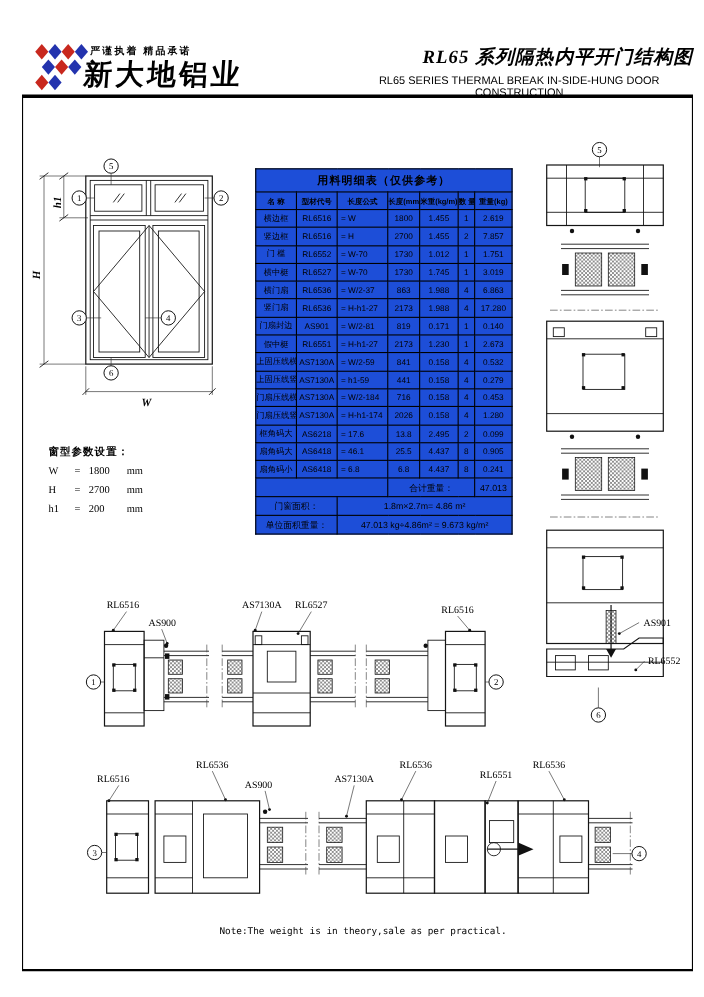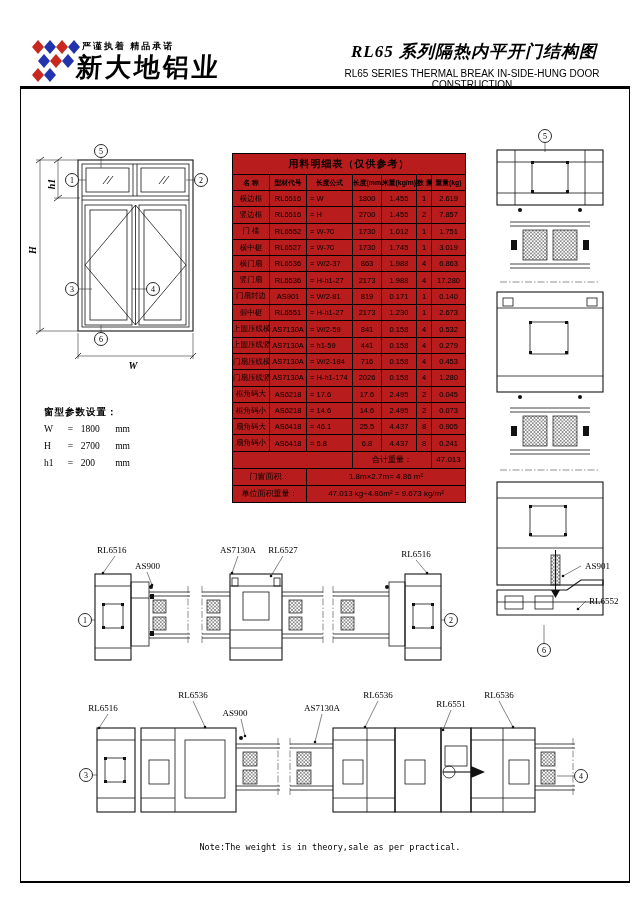--- a/index.html
+++ b/index.html
@@ -3,35 +3,35 @@
 <meta charset="utf-8">
 <style>
   html,body{margin:0;padding:0;background:#fff;width:640px;height:906px;overflow:hidden;
     font-family:"Liberation Sans",sans-serif;color:#000;position:relative}
   .abs{position:absolute}
   
   .slogan{left:82px;top:40px;font-size:9px;font-weight:bold;letter-spacing:2px;
     font-family:"Liberation Serif",serif}
   .company{left:76px;top:50px;font-size:26px;font-weight:bold;font-family:"Liberation Serif",serif;
     letter-spacing:3px;transform:skewX(-4deg)}
-  .title{left:318px;top:40px;width:312px;text-align:center;font-style:italic;font-weight:bold;
+  .title{left:318px;top:40px;width:312px;text-align:right;font-style:italic;font-weight:bold;
     font-size:17px;letter-spacing:1px;font-family:"Liberation Serif",serif}
   .subtitle{left:312px;top:68px;width:320px;text-align:center;font-size:10px;letter-spacing:0;
     font-family:"Liberation Sans",sans-serif}
   .frame{left:20px;top:86px;width:608px;height:792px;border:1.5px solid #000;border-top-width:3px;
     border-bottom-width:2px}
   
   .params{left:44px;top:404px;font-family:"Liberation Serif",serif;font-size:9.5px;line-height:17px}
   .params .p-title{font-weight:bold;letter-spacing:1px}
   .params .p-name{display:inline-block;width:16px}
   .params .p-eq{display:inline-block;width:16px;text-align:center}
   .params .p-val{display:inline-block;width:32px}
   
   .mat{left:232px;top:153px;position:absolute;border-collapse:collapse;table-layout:fixed;
-    width:233px;font-size:7.5px;background:#b91c1c}
+    width:233px;font-size:7.5px;background:#1d4ed8}
   .mat th,.mat td{border:0.8px solid #000;text-align:center;padding:0;overflow:hidden;
     white-space:nowrap}
   .mat .t-title th{font-size:10px;font-weight:bold;height:20px;letter-spacing:1px}
   .mat .t-head th{font-size:6.8px;font-weight:bold;height:15px}
   .mat tbody td{height:15.3px}
   .mat tbody td.ta-l{text-align:left;padding-left:3px}
   .mat tfoot td{height:16px;font-size:8px}
   
   svg .ln{stroke:#151515;stroke-width:0.8;fill:none}
   svg .lw{stroke:#151515;stroke-width:1.1;fill:none}
@@ -311,33 +311,24 @@
         <td class="ta-l">= H-h1-174</td>
         <td>2026</td>
         <td>0.158</td>
         <td>4</td>
         <td>1.280</td>
       </tr>
       <tr>
         <td>框角码大</td>
         <td>AS6218</td>
         <td class="ta-l">= 17.6</td>
-        <td>17.6</td>
+        <td>13.8</td>
         <td>2.495</td>
         <td>2</td>
-        <td>0.045</td>
-      </tr>
-      <tr>
-        <td>框角码小</td>
-        <td>AS6218</td>
-        <td class="ta-l">= 14.6</td>
-        <td>14.6</td>
-        <td>2.495</td>
-        <td>2</td>
-        <td>0.073</td>
+        <td>0.099</td>
       </tr>
       <tr>
         <td>扇角码大</td>
         <td>AS6418</td>
         <td class="ta-l">= 46.1</td>
         <td>25.5</td>
         <td>4.437</td>
         <td>8</td>
         <td>0.905</td>
       </tr>

